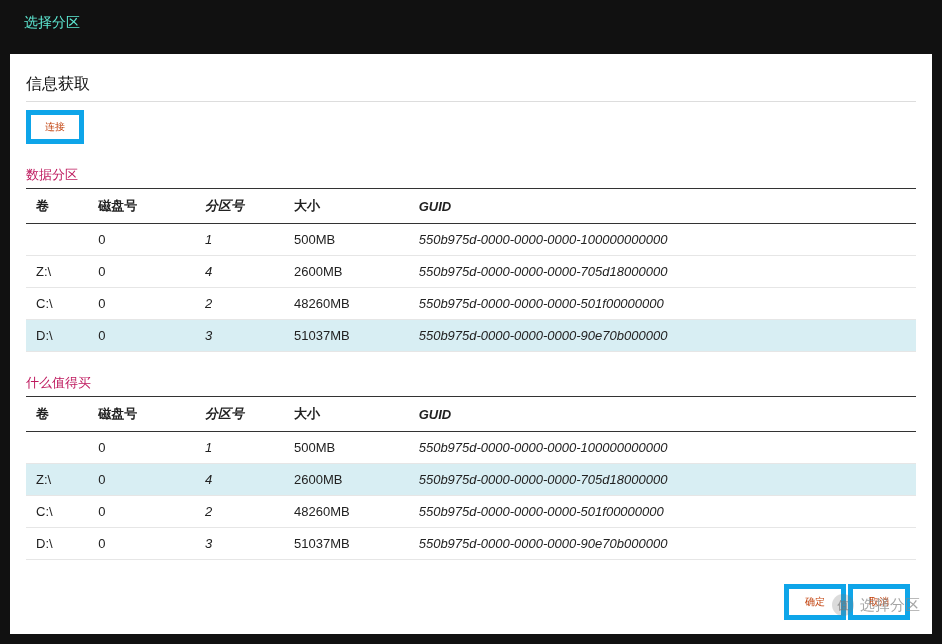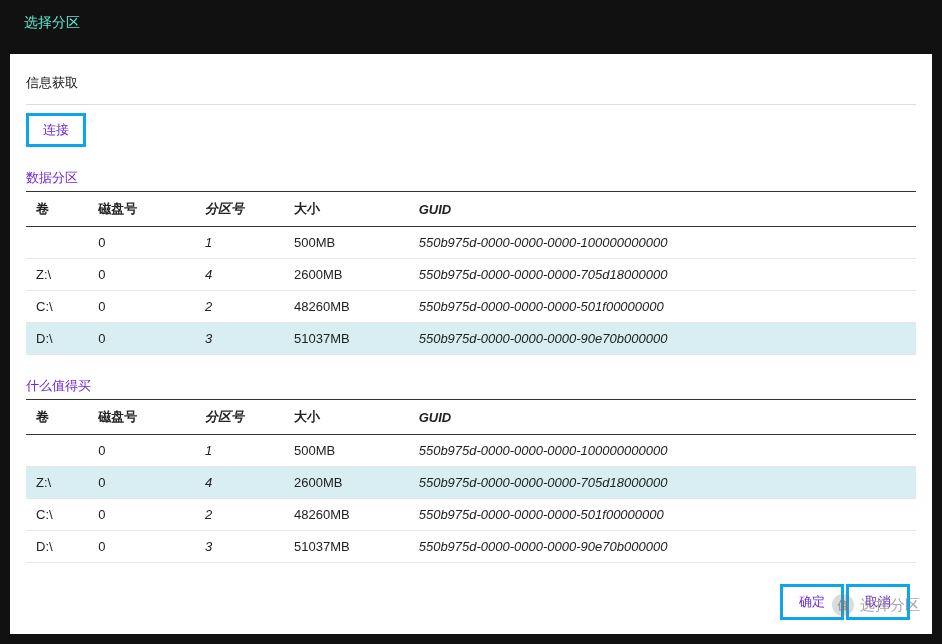--- a/index.html
+++ b/index.html
@@ -28,39 +28,39 @@
     }
     .content {
       background: #fff;
       flex: 1;
       margin: 8px 10px 10px 10px;
       padding: 14px 16px 60px 16px;
       position: relative;
       overflow-y: auto;
     }
     .section-label {
-      font-size: 13px;
+      font-size: 16px;
       color: #111;
       margin-top: 6px;
-      margin-bottom: 12px;
+      margin-bottom: 6px;
     }
     .divider { border: none; border-top: 1px solid #ddd; margin: 0 0 8px 0; }
     .btn {
       display: inline-block;
-      border: 3px solid #0ea5e9;
+      border: 5px solid #0ea5e9;
       background: #fff;
       padding: 6px 16px;
-      font-size: 13px;
+      font-size: 10px;
       cursor: pointer;
-      color: #6d28d9;
+      color: #c2410c;
     }
     .btn-small { padding: 5px 14px; }
     .sec-header {
       font-size: 13px;
-      color: #6d28d9;
+      color: #be185d;
       margin-top: 22px;
       margin-bottom: 4px;
     }
     table {
       width: 100%;
       border-collapse: collapse;
       font-size: 13px;
       color: #222;
     }
     thead th {

